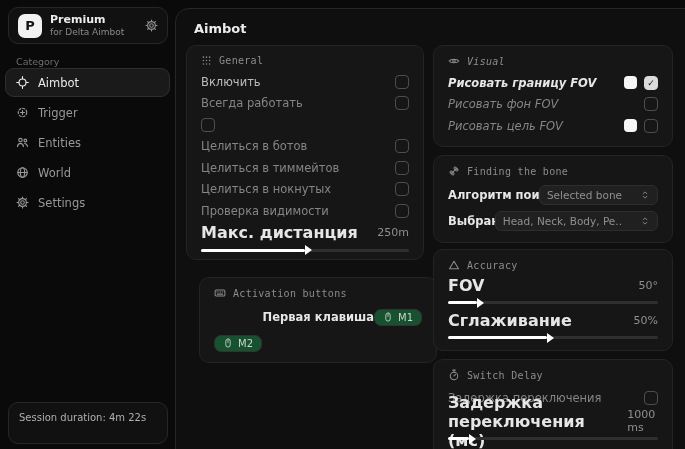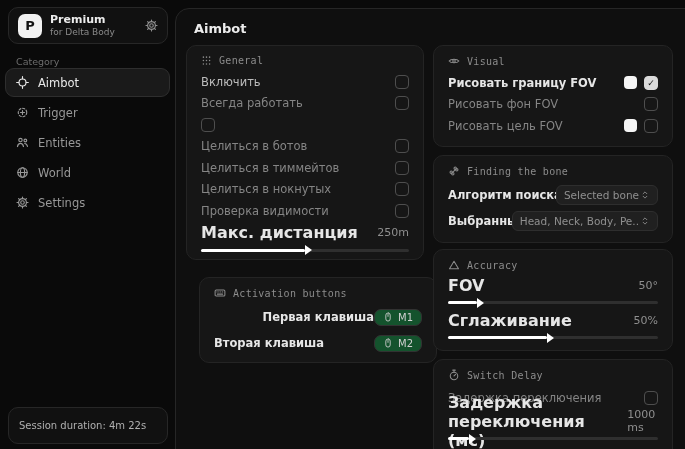--- a/index.html
+++ b/index.html
@@ -16,21 +16,21 @@
   .brand-text { margin-left:8px; line-height:1.15; }
   .brand-name { font-size:11px; font-weight:bold; color:#ececec; }
   .brand-sub { font-size:9px; color:#8a8a8a; }
   .brand-gear { margin-left:auto; color:#8f8f8f; display:flex; cursor:pointer; }
   .category { position:absolute; left:16px; top:56px; font-size:9.5px; color:#6d6d6d; }
   .nav { position:absolute; left:5px; top:68px; width:165px; display:flex; flex-direction:column; gap:1px; }
   .nav-item { height:29px; display:flex; align-items:center; gap:9px; padding:0 10px;
     border:1px solid transparent; border-radius:9px; font-size:11.5px; color:#989898; cursor:pointer; }
   .nav-item.active { background:#1a1a1a; border-color:#2e2e2e; color:#e9e9e9; }
   .nav-item .ic { flex:0 0 auto; }
-  .session { bottom:5px; height:37px; display:flex; align-items:flex-end; padding:12px 10px;
+  .session { bottom:5px; height:37px; display:flex; align-items:flex-end; padding:20px 10px;
     font-size:10px; color:#b0b0b0; }
 
   
   .panel { position:absolute; left:175px; top:8px; width:520px; height:450px;
     background:#0f0f0f; border:1px solid #262626; border-radius:14px 4px 4px 4px; overflow:hidden; }
   .page-title { position:absolute; left:18px; top:12px; font-size:13px; font-weight:bold; color:#ececec; }
 
   .card { position:absolute; background:#161616; border:1px solid #242424; border-radius:10px;
     padding:9px 14px; }
   .card-hd { display:flex; align-items:center; gap:7px; color:#8c8c8c;
@@ -52,37 +52,37 @@
   .slider-top { display:flex; align-items:center; justify-content:space-between; height:18px; }
   .slider-top .val { font-size:11px; color:#8f8f8f; }
   .slider { position:relative; height:3px; background:#2f2f2f; border-radius:2px; margin:7px 0 4px 0; cursor:pointer; }
   .fill { position:relative; height:100%; background:#ffffff; border-radius:2px; }
   .fill::after { content:""; position:absolute; right:-7px; top:-3.5px; width:0; height:0;
     border-left:7px solid #ffffff; border-top:5px solid transparent; border-bottom:5px solid transparent; }
 
   .badge { display:flex; align-items:center; gap:5px; background:#14532d; border:1px solid #323232;
     border-radius:7px; padding:2px 8px; font-size:10px; color:#d0d0d0; cursor:pointer; }
 
-  .dropdown { display:flex; align-items:center; gap:1px; background:#202020; border:1px solid #2e2e2e;
+  .dropdown { display:flex; align-items:center; gap:18px; background:#202020; border:1px solid #2e2e2e;
     border-radius:6px; padding:3px 7px; font-size:10.5px; color:#8f8f8f; white-space:nowrap;
     flex:0 0 auto; cursor:pointer; }
   .bone-row { height:26px; }
 
   .ic { stroke:currentColor; fill:none; stroke-width:1.4; stroke-linecap:round; stroke-linejoin:round; }
 </style>
 </head>
 <body>
 
 <div class="sidebar">
 
   <div class="side-card brand">
     <div class="logo">P</div>
     <div class="brand-text">
       <div class="brand-name">Premium</div>
-      <div class="brand-sub">for Delta Body</div>
+      <div class="brand-sub">for Delta Aimbot</div>
     </div>
     <span class="brand-gear">
       <svg class="ic" width="13" height="13" viewBox="0 0 16 16">
         <circle cx="8" cy="8" r="2.2"></circle>
           <circle cx="8" cy="8" r="4.8"></circle>
         <path d="M8 1.2v2M8 12.8v2M1.2 8h2M12.8 8h2M3.2 3.2l1.4 1.4M11.4 11.4l1.4 1.4M12.8 3.2l-1.4 1.4M4.6 11.4l-1.4 1.4"></path>
       </svg>
     </span>
   </div>
 
@@ -195,32 +195,31 @@
       <span class="lbl lit">Первая клавиша</span>
       <span class="badge">
         <svg class="ic" width="10" height="10" viewBox="0 0 16 16">
           <rect x="4.5" y="1.5" width="7" height="13" rx="3.5"></rect>
             <path d="M8 4v3"></path>
         </svg>
         <span>M1</span>
       </span>
     </div>
     <div class="row" style="height:26px;">
-      <span class="lbl lit">Вторая клавиша</span>
       <span class="badge">
         <svg class="ic" width="10" height="10" viewBox="0 0 16 16">
           <rect x="4.5" y="1.5" width="7" height="13" rx="3.5"></rect>
             <path d="M8 4v3"></path>
         </svg>
         <span>M2</span>
       </span>
     </div>
   </div>
 
-  <div class="card" style="left:257px; top:36px; width:240px; height:102px;">
+  <div class="card" style="left:257px; top:36px; width:240px; height:102px;font-style:italic;">
     <div class="card-hd">
       <svg class="ic" width="12" height="12" viewBox="0 0 16 16">
         <path d="M1.5 8C3.6 4.8 12.4 4.8 14.5 8 12.4 11.2 3.6 11.2 1.5 8Z"></path>
           <circle cx="8" cy="8" r="1.7"></circle>
       </svg>
       <span>Visual</span>
     </div>
     <div class="row">
       <span class="lbl lit">Рисовать границу FOV</span>
       <span class="swatch" style="background: rgb(245, 245, 245);"></span>

